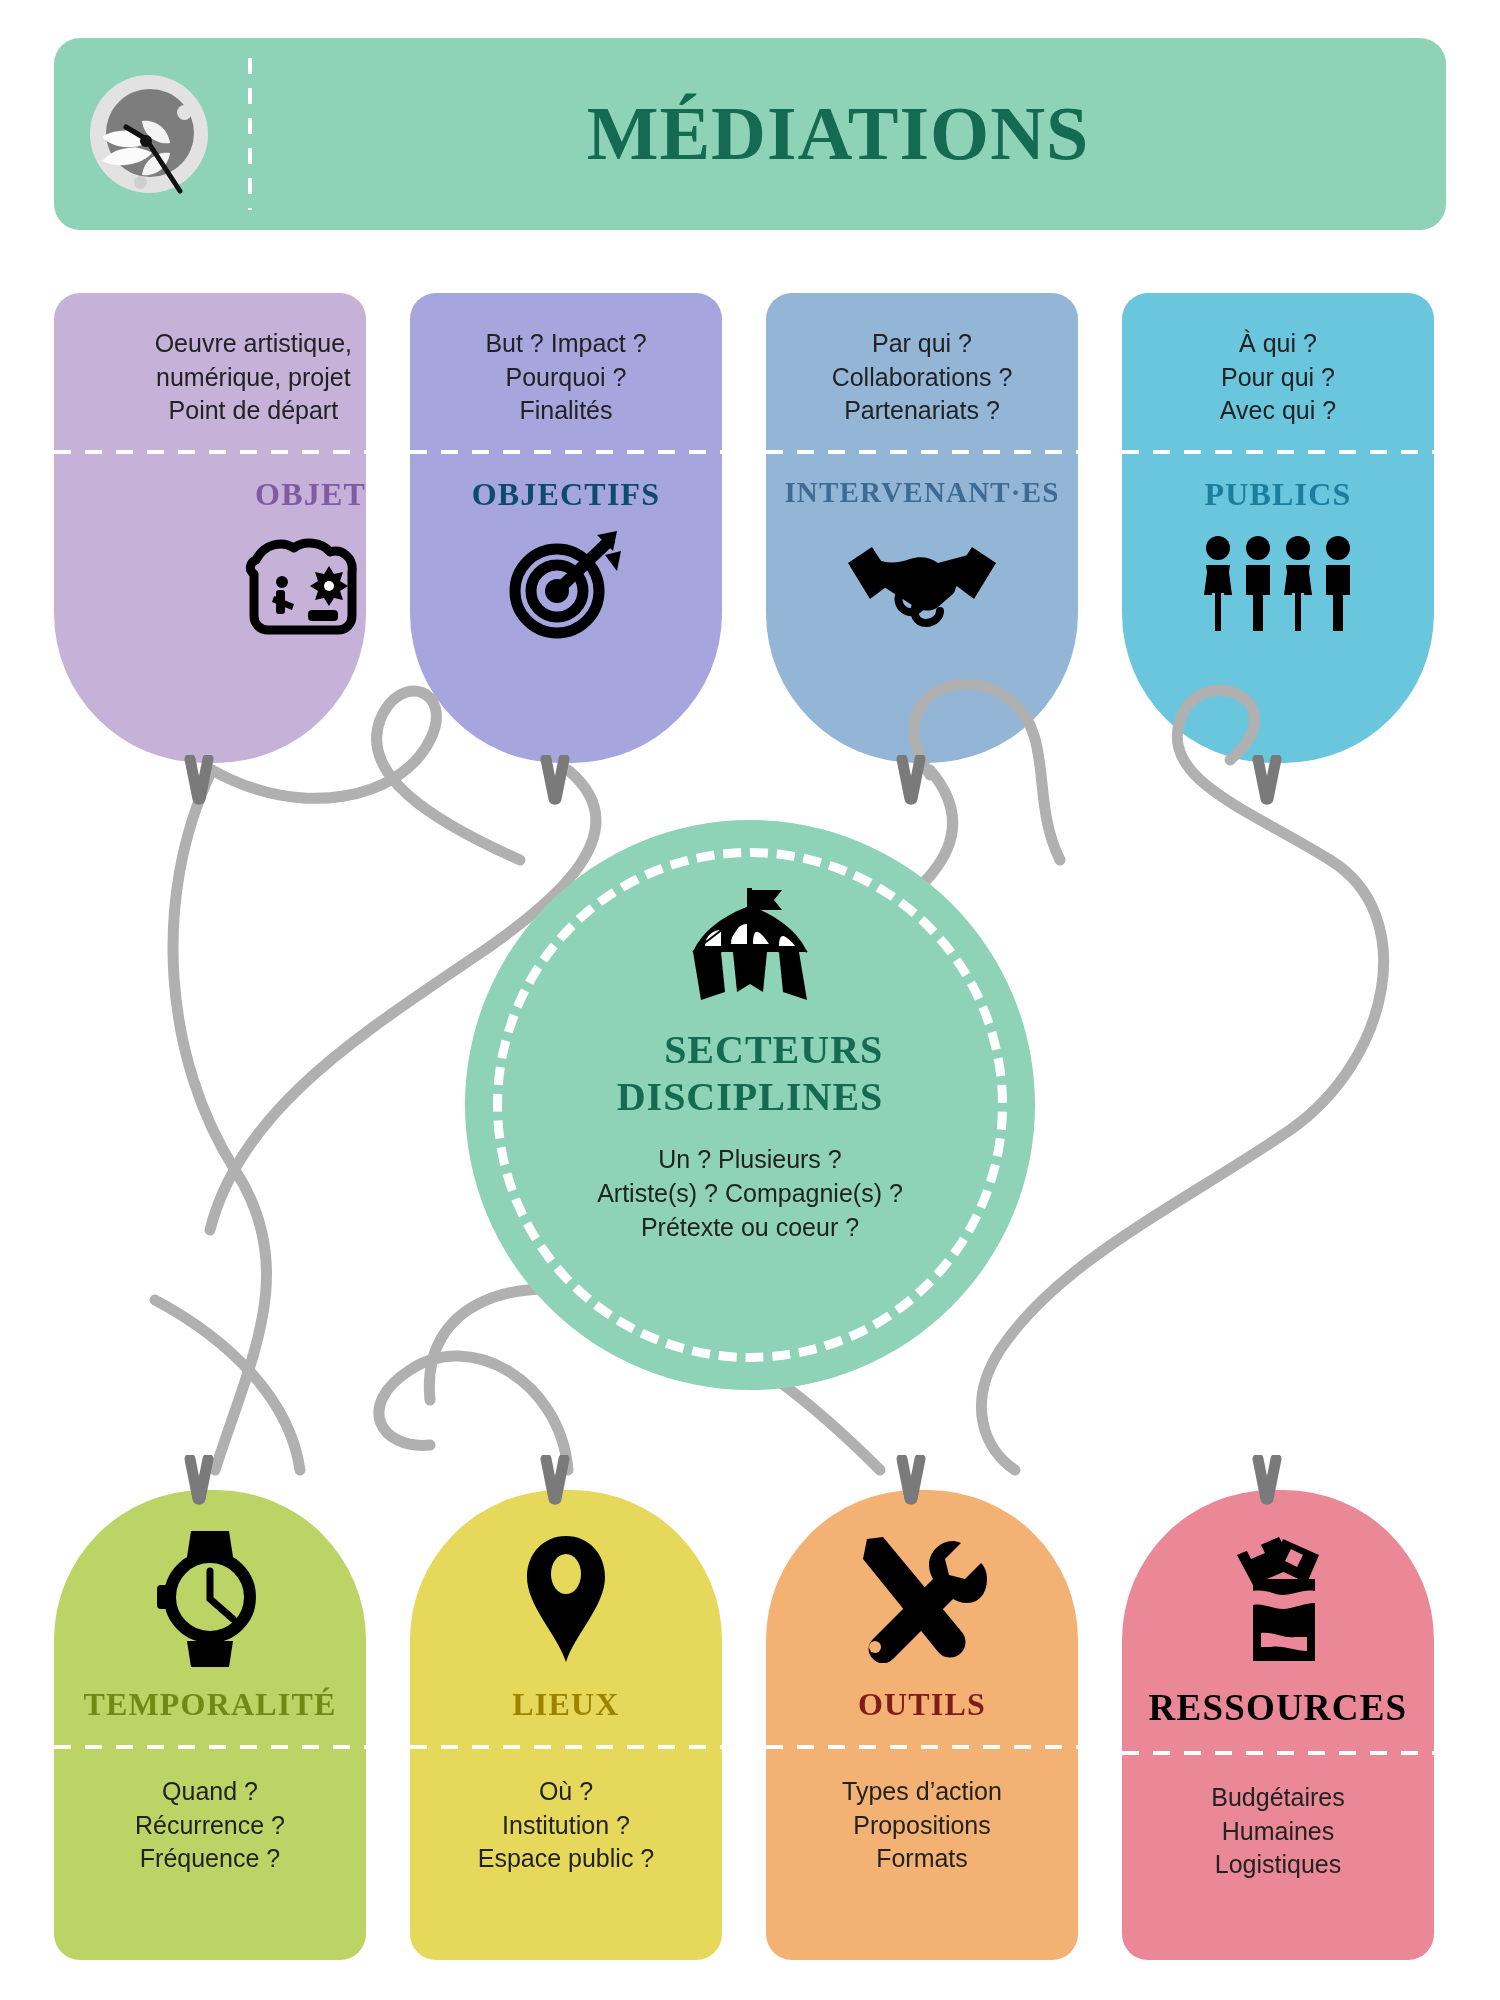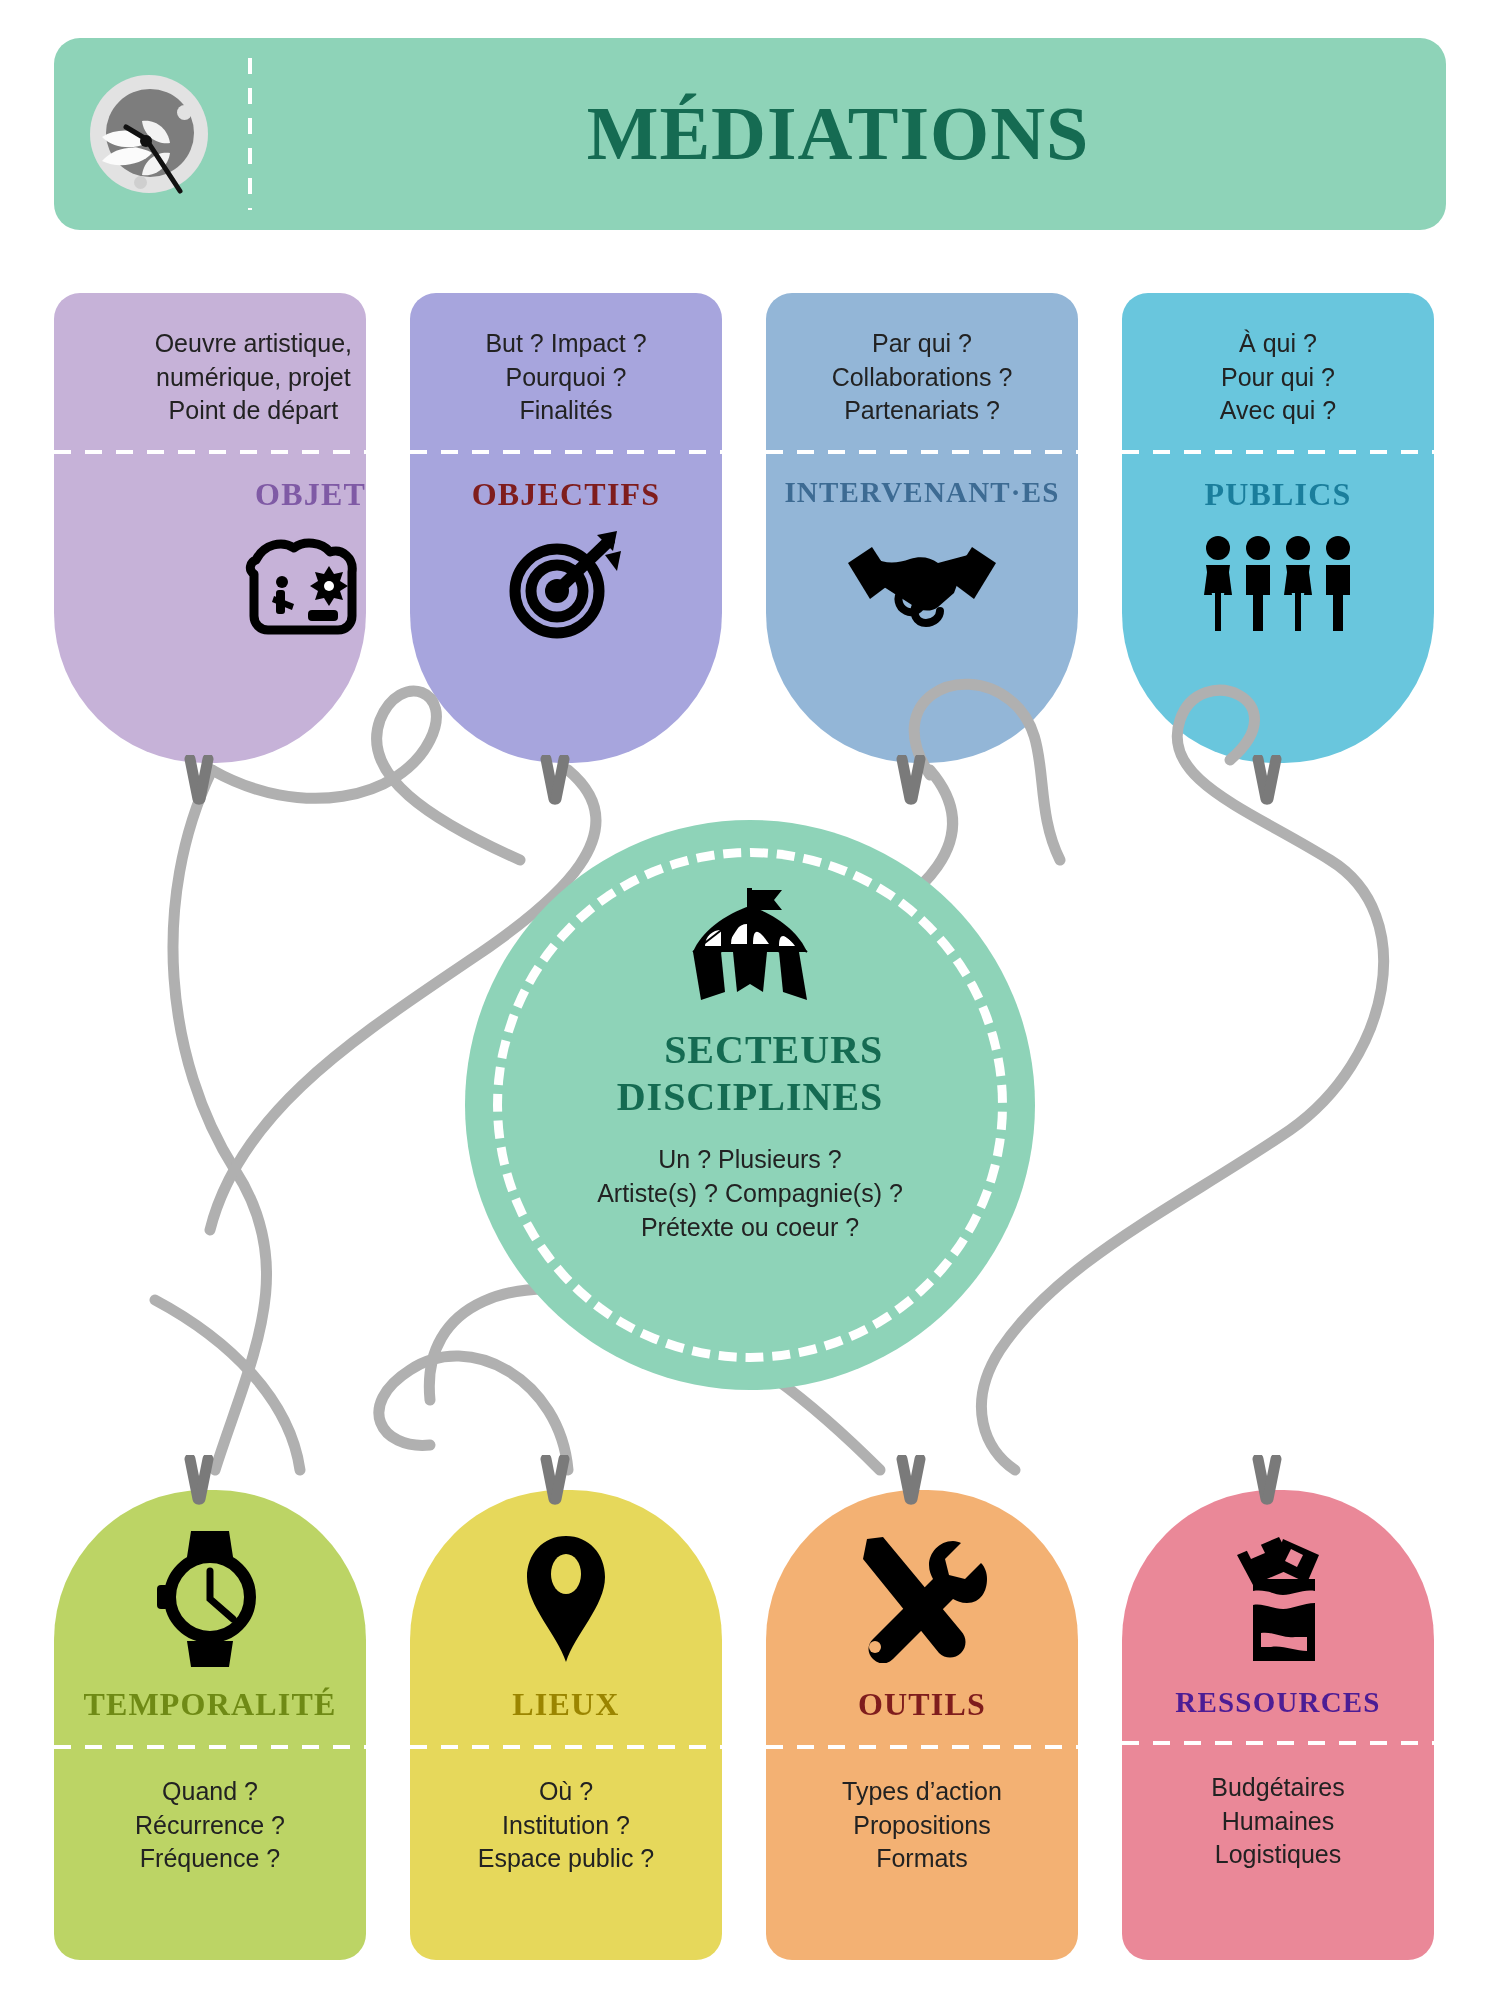--- a/index.html
+++ b/index.html
@@ -183,21 +183,21 @@
     <path d="M32,4 L24,44" stroke="#7a7a7a" stroke-width="11" stroke-linecap="round" fill="none"></path>
   </svg>
 
   <div class="card card-top c2" id="tc1" style="background: rgb(167, 165, 221);">
     <div class="blurb">
       <div>But ? Impact ?</div>
       <div>Pourquoi ?</div>
       <div>Finalités</div>
     </div>
     <div class="dash"></div>
-    <div class="cat-title" id="tt1" style="color: #7f1d1d;">OBJECTIFS</div>
+    <div class="cat-title" id="tt1" style="color: #0c4a6e;">OBJECTIFS</div>
     <div class="icon-box">
       <svg width="122" height="112" viewBox="0 0 122 112">
         <g fill="none" stroke="#000" stroke-width="11">
           <circle cx="52" cy="62" r="42"></circle>
           <circle cx="52" cy="62" r="26"></circle>
         </g>
         <circle cx="52" cy="62" r="12" fill="#000"></circle>
         <path d="M52,62 L104,12" stroke="#000" stroke-width="12" stroke-linecap="round" fill="none"></path>
         <path d="M92,6 L112,2 L108,22 Z" fill="#000"></path>
         <path d="M100,26 L116,22 L112,42 Z" fill="#000"></path>
@@ -382,21 +382,21 @@
           <path d="M30,46 L92,46 L92,128 L30,128 Z"></path>
         </g>
         <g fill="#ea8898">
           <path d="M30,58 C44,56 52,62 60,62 C70,62 80,56 92,58 L92,70 C80,70 70,76 60,76 C50,76 40,70 30,72 Z"></path>
           <path d="M38,100 C50,98 60,106 72,104 L84,104 L84,118 C72,118 60,112 48,114 L38,114 Z"></path>
           <path d="M22,14 L36,8 L42,20 L28,26 Z"></path>
           <path d="M68,16 L80,22 L74,34 L62,28 Z"></path>
         </g>
       </svg>
     </div>
-    <div class="cat-title" id="bt3" style="color: #4c1d95; font-size: 29px;">RESSOURCES</div>
+    <div class="cat-title" id="bt3" style="color: #000000; font-size: 37px;">RESSOURCES</div>
     <div class="dash"></div>
     <div class="blurb">
       <div>Budgétaires</div>
       <div>Humaines</div>
       <div>Logistiques</div>
     </div>
   </div>
   <svg class="pin" style="left:1244px;top:1455px;" viewBox="0 0 46 62">
     <path d="M14,4 L22,44" stroke="#7a7a7a" stroke-width="11" stroke-linecap="round" fill="none"></path>
     <path d="M32,4 L24,44" stroke="#7a7a7a" stroke-width="11" stroke-linecap="round" fill="none"></path>

